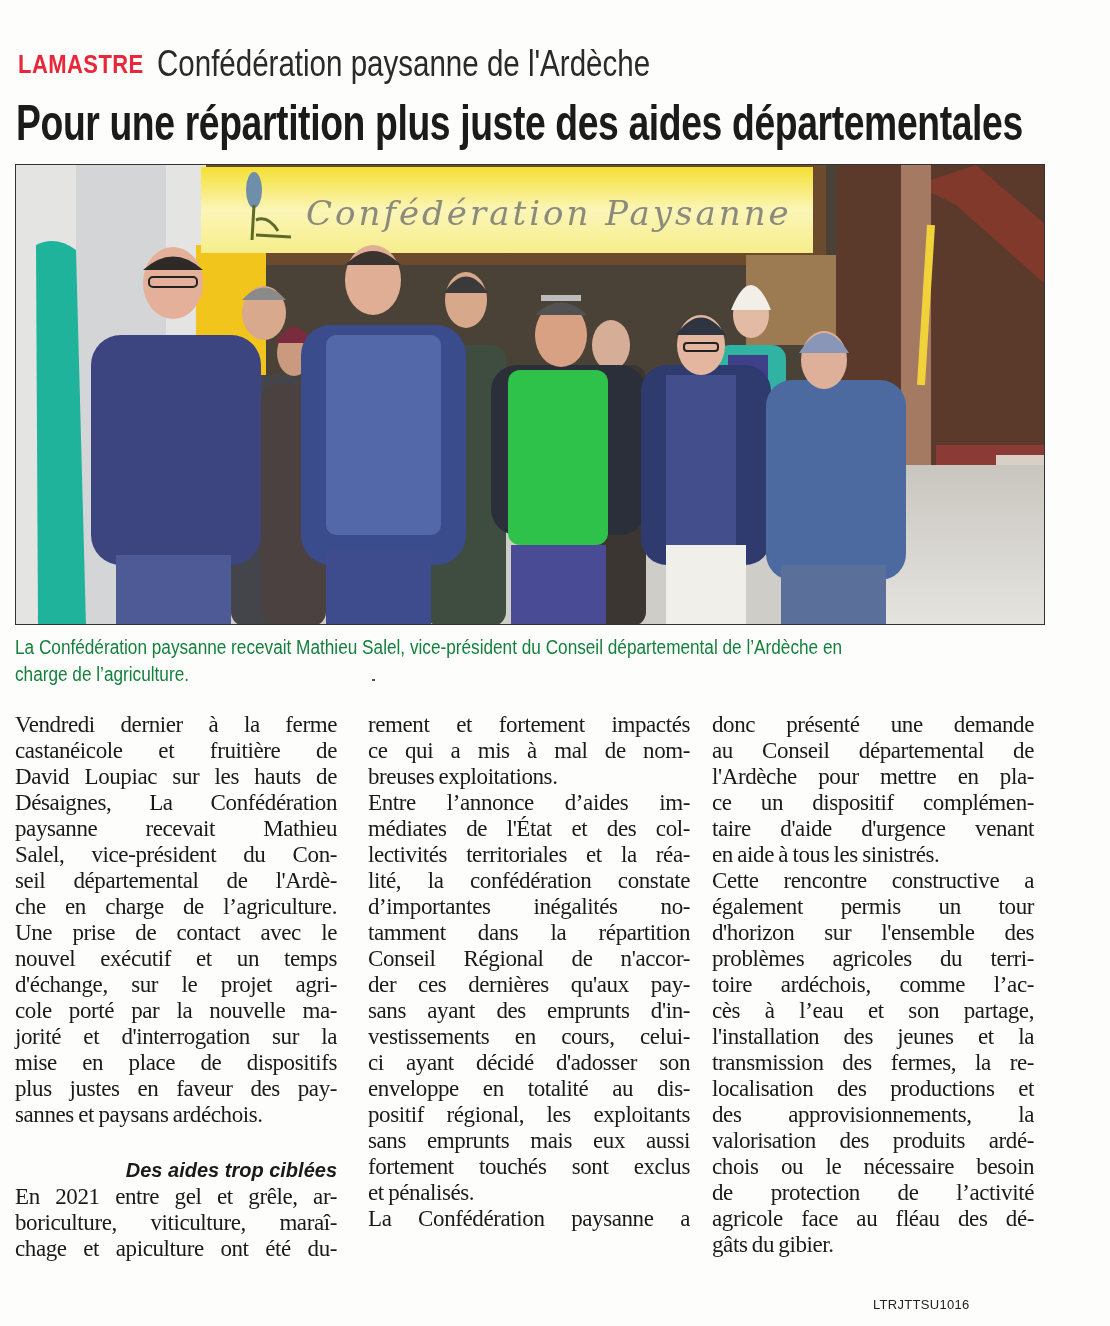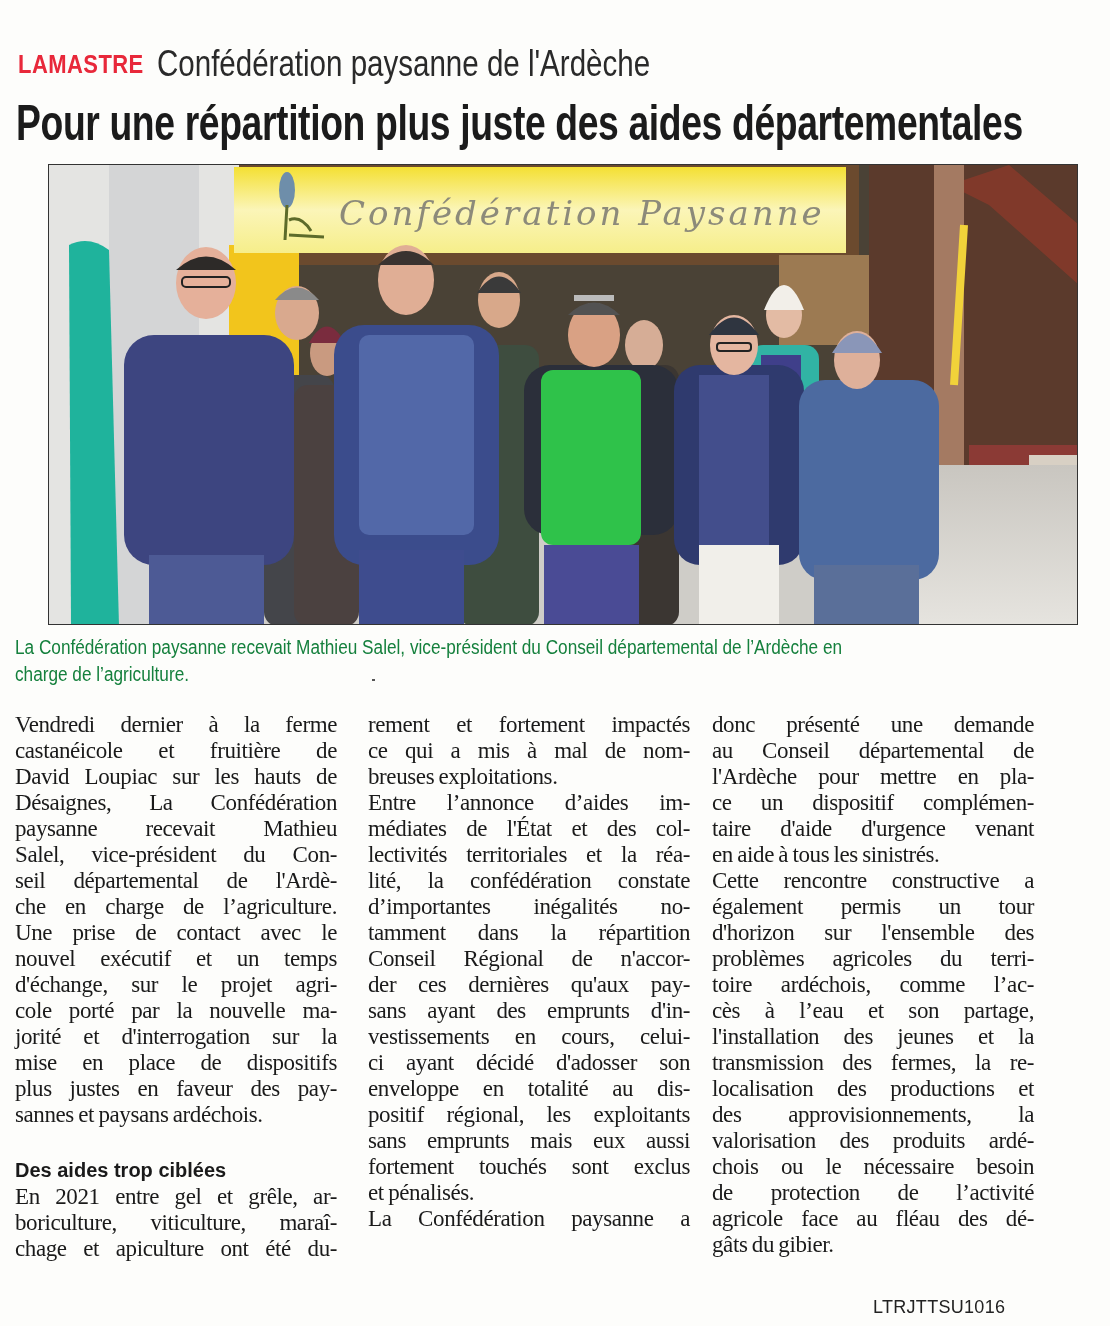--- a/index.html
+++ b/index.html
@@ -24,46 +24,46 @@
     display: inline-block;
   }
   .headline {
     position: absolute; left: 16px; top: 94px; white-space: nowrap;
     font-family: "Liberation Sans", sans-serif; font-weight: 700;
     font-size: 50px; color: #1b1b1b; letter-spacing: -0.5px;
     transform: scaleX(0.746); transform-origin: left top; margin: 0;
   }
   .photo {
     position: absolute; left: 15px; top: 164px; width: 1030px; height: 461px;
-    overflow: hidden; border: 1px solid #333; box-sizing: border-box; margin-left: 33px;
+    overflow: hidden; border: 1px solid #333; box-sizing: border-box;
   }
   .photo svg { display: block; }
   .caption {
     position: absolute; left: 15px; top: 634px; width: 1040px;
     font-family: "Liberation Sans", sans-serif; font-size: 20px; line-height: 27px;
     color: #15803d; margin: 0;
   }
   .caption span { display: block; white-space: nowrap; transform: scaleX(0.86); transform-origin: left; }
   .col {
     position: absolute; top: 712px; width: 322px;
   }
   .col .ln {
     display: block; height: 26px; line-height: 26px; font-size: 23px;
     white-space: nowrap; text-align: justify; text-align-last: justify;
     letter-spacing: -0.4px; word-spacing: -1px;
   }
   .col .ln.last { text-align-last: left; }
   .col .subhead {
-    display: block; height: 30px; line-height: 32px; text-align: left;
-    font-family: "Liberation Sans", sans-serif; font-weight: 700; font-size: 20px;
+    display: block; height: 30px; line-height: 32px; text-align: right;
+    font-family: "Liberation Sans", sans-serif; font-weight: 700; font-size: 20px; font-style: italic;
   }
   .col .gap { display: block; height: 26px; }
   .code {
     position: absolute; left: 873px; top: 1297px;
-    font-family: "Liberation Sans", sans-serif; font-size: 18px; color: #222;
+    font-family: "Liberation Sans", sans-serif; font-size: 13px; color: #222;
     letter-spacing: 0.3px;
   }
   .mark { position: absolute; width: 3px; height: 2px; background: #555; }
 </style>
 </head>
 <body>
 
 <div class="kicker">
   <span class="loc">LAMASTRE</span>
   <span class="sub">Confédération paysanne de l'Ardèche</span>

